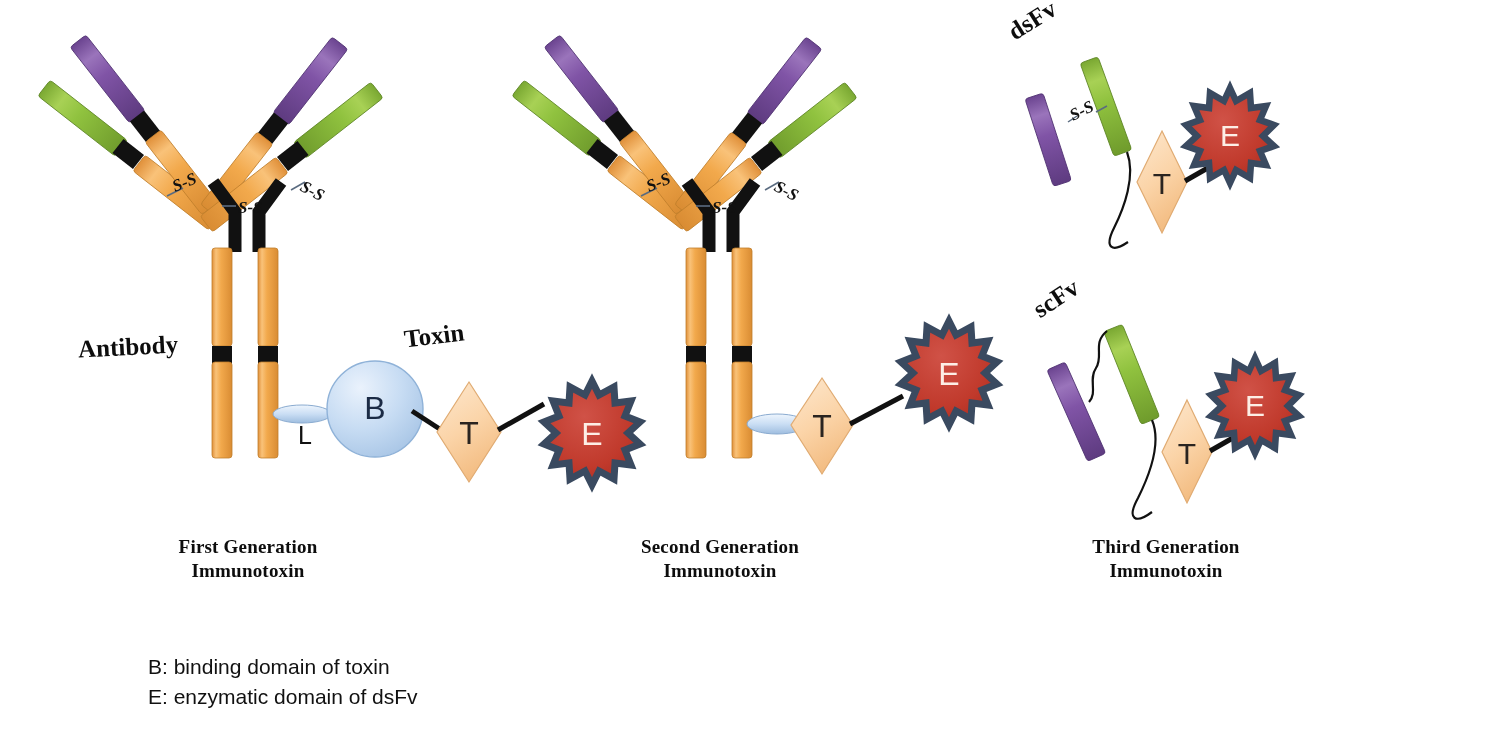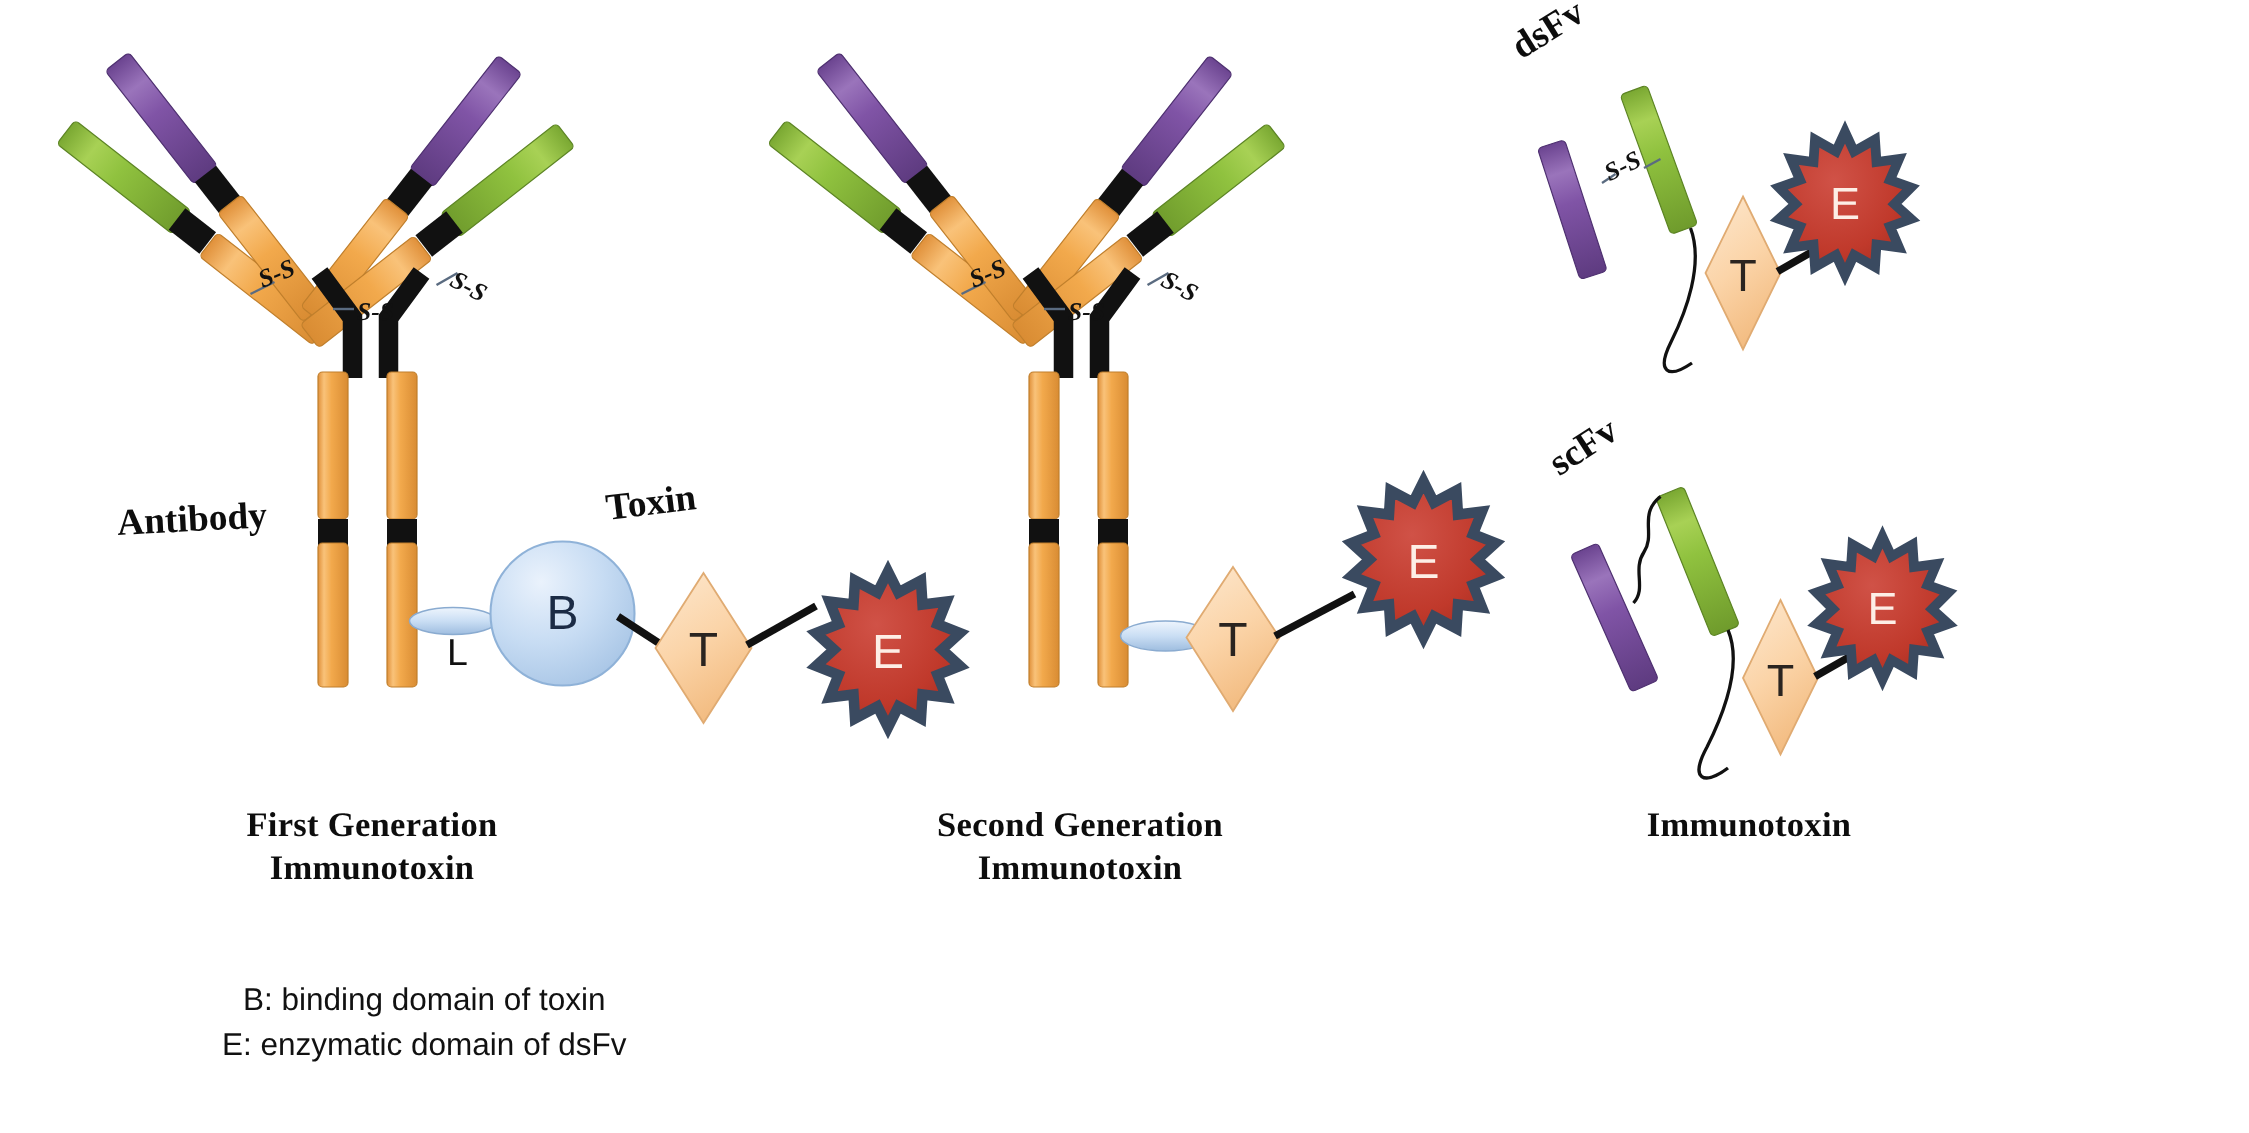--- a/index.html
+++ b/index.html
@@ -22,21 +22,21 @@
     width: 1499px;
     height: 755px;
   }
   .cap {
     position: absolute;
     font-family: "Liberation Serif", serif;
     font-weight: bold;
     color: #0d0d0d;
     text-align: center;
     line-height: 1.28;
-    font-size: 23px;
+    font-size: 19px;
     letter-spacing: .2px;
     white-space: nowrap;
   }
   .lbl-antibody {
     position: absolute;
     font-family: "Liberation Serif", serif;
     font-weight: bold;
     font-size: 25px;
     color: #0d0d0d;
     white-space: nowrap;
@@ -68,21 +68,21 @@
   }
   .legend {
     position: absolute;
     left: 148px;
     top: 652px;
     font-family: "Liberation Sans", sans-serif;
     font-size: 21px;
     color: #111111;
     line-height: 30px;
   }
-  .legend div { white-space: nowrap; text-align: center; }
+  .legend div { white-space: nowrap; }
 </style>
 </head>
 <body>
 
 <div id="canvas">
 
   <svg class="layer" viewBox="0 0 1499 755">
     <defs>
       <linearGradient id="gPurple" x1="0" y1="0" x2="1" y2="0">
         <stop offset="0%" stop-color="#6b4490"></stop>
@@ -344,20 +344,21 @@
     <div>First Generation</div>
     <div>Immunotoxin</div>
   </div>
 
   <div class="cap" style="left:572px; top:535px; width:296px;">
     <div>Second Generation</div>
     <div>Immunotoxin</div>
   </div>
 
   <div class="cap" style="left:1018px; top:535px; width:296px;">
+    <div>Third Generation</div>
     <div>Immunotoxin</div>
   </div>
 
   <div class="legend">
     <div>B: binding domain of toxin</div>
     <div>E: enzymatic domain of dsFv</div>
   </div>
 
 </div>
 

